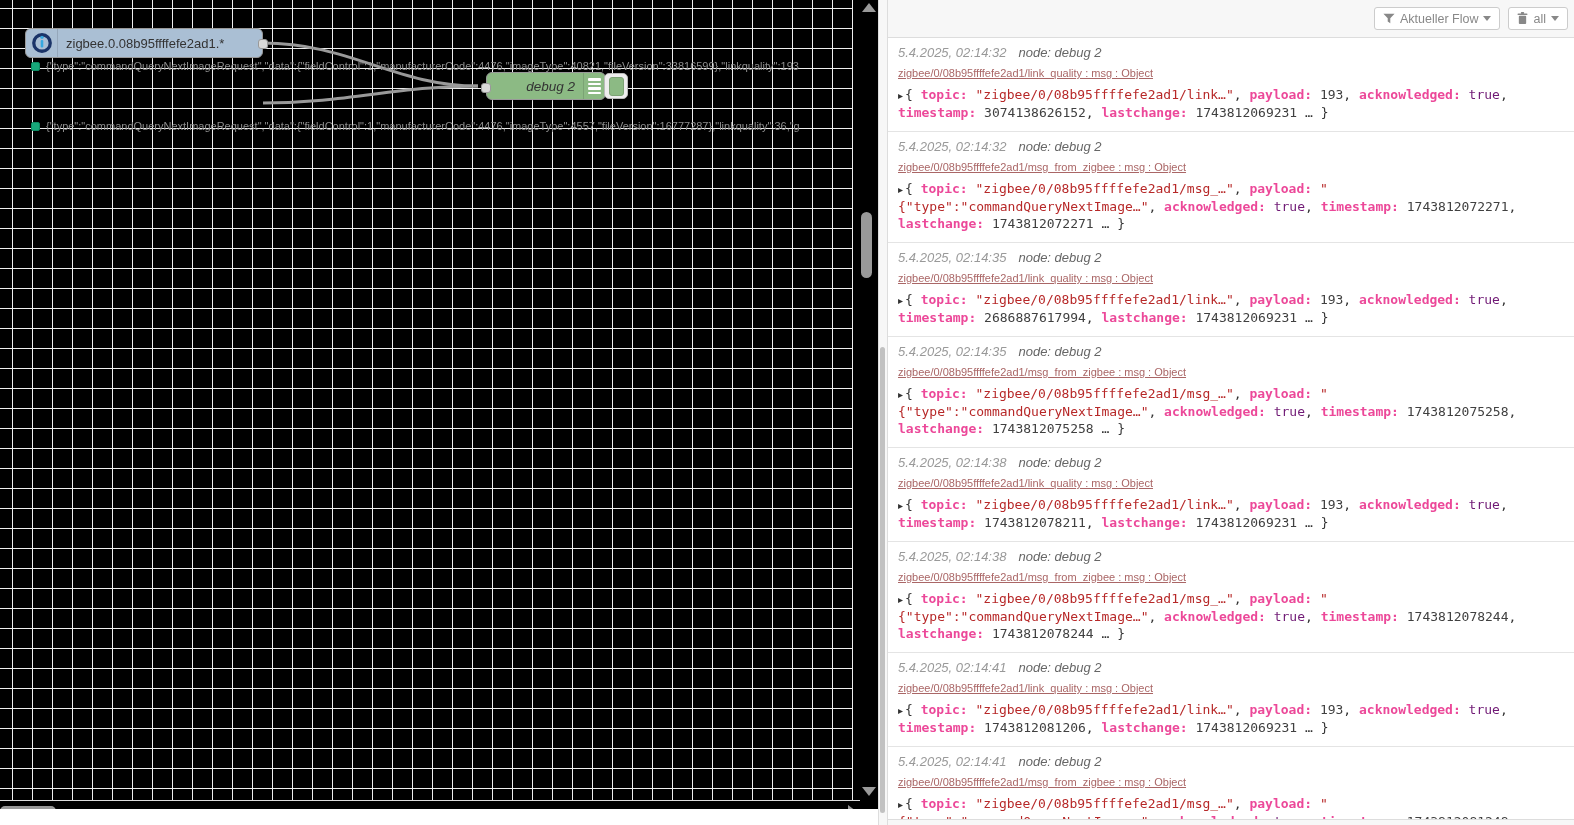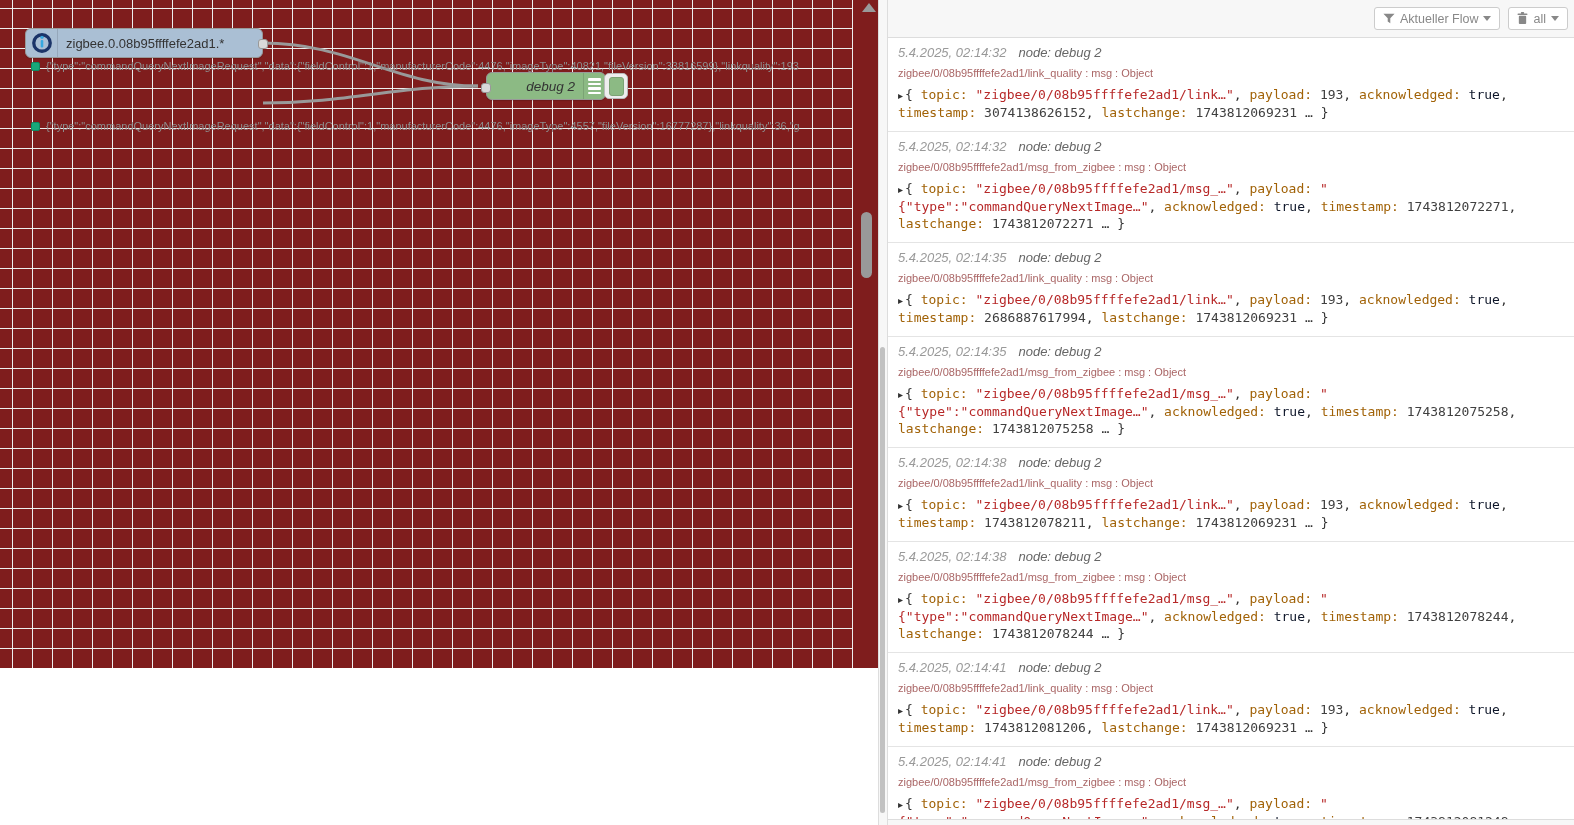--- a/index.html
+++ b/index.html
@@ -2,21 +2,21 @@
 <html><head>
 <meta charset="utf-8">
 <style>
   * { box-sizing: border-box; margin: 0; padding: 0; }
   html, body { width: 1574px; height: 825px; overflow: hidden; }
   body { font-family: "Liberation Sans", sans-serif; background: #fff; }
 
   .app { display: flex; width: 1574px; height: 825px; overflow: hidden; }
 
   
-  .canvas { position: relative; width: 878px; height: 668px; background: #7f1d1d; overflow: hidden; flex: none; }
+  .canvas { position: relative; width: 878px; height: 809px; background: #000000; overflow: hidden; flex: none; }
   .grid {
     position: absolute; left: 0; top: 0; width: 853px; height: 800px;
     background-image: linear-gradient(#eeeeee 1px, transparent 1px),
                       linear-gradient(90deg, #eeeeee 1px, transparent 1px);
     background-size: 20px 20px;
     background-position: -8px -12px;
     border-right: 1px solid #eee;
   }
   svg.wires { position: absolute; left: 0; top: 0; pointer-events: none; }
   svg.wires path { stroke: #999; stroke-width: 3; fill: none; }
@@ -65,29 +65,29 @@
   .sidebar-header { height: 38px; background: #f7f7f7; border-bottom: 1px solid #ddd; display: flex; align-items: center; justify-content: flex-end; gap: 8px; padding: 16px 6px; flex: none; }
   .hdr-btn { display: inline-flex; align-items: center; gap: 5px; height: 23px; padding: 0 8px;
     background: #fff; border: 1px solid #ccc; border-radius: 3px; font-size: 12.5px; color: #888; cursor: pointer; white-space: nowrap; }
   .caret { width: 0; height: 0; border-left: 4px solid transparent; border-right: 4px solid transparent; border-top: 5px solid #888; }
   .hdr-btn svg { display: block; }
 
   .msg-list { flex: 1; overflow: hidden; }
   .msg { border-bottom: 1px solid #e4e4e4; padding: 7px 10px 10px 10px; }
   .msg-meta-row { font-size: 13px; color: #999; margin-bottom: 7px; font-style: italic; }
   .msg-node-label { color: #666; margin-left: 12px; }
-  .msg-topic { font-size: 11px; color: #aa6666; margin-bottom: 7px; }
+  .msg-topic { font-size: 11px; color: #aa6666; margin-bottom: 7px; text-decoration: underline; }
   .msg-body { font-family: "DejaVu Sans Mono", monospace; font-size: 13px; line-height: 17px; color: #333;
     white-space: pre-wrap; word-break: break-word; }
   .expand-icon { color: #333; font-size: 10px; margin-right: 2px; cursor: pointer; font-family: "DejaVu Sans", sans-serif; }
   .seg-punc { color: #333; }
-  .seg-key  { color: #a16207; }
+  .seg-key  { color: #ec4899; font-weight: bold; }
   .seg-str  { color: #b72828; }
   .seg-num  { color: #404040; }
-  .seg-bool { color: #0f172a; }
+  .seg-bool { color: #701a75; }
 
   .sidebar-footer { height: 6px; background: #f7f7f7; border-top: 1px solid #ddd; flex: none; }
 </style>
 </head>
 <body>
 
 <div class="app">
 
   <div class="canvas">
     <div class="grid"></div>

